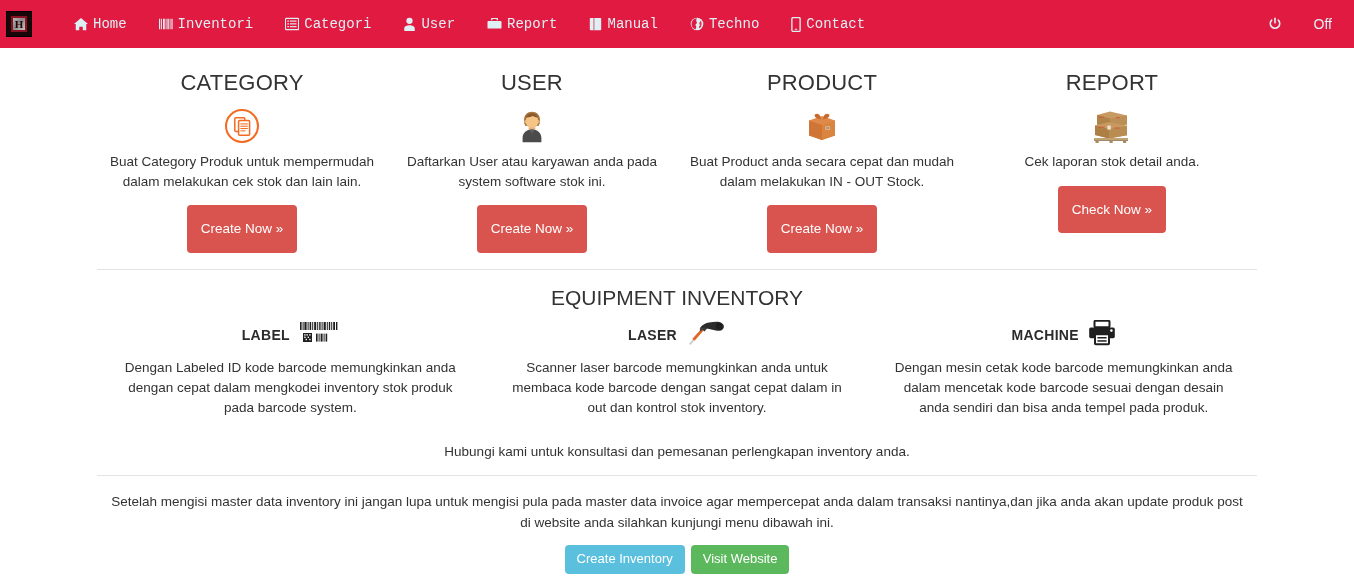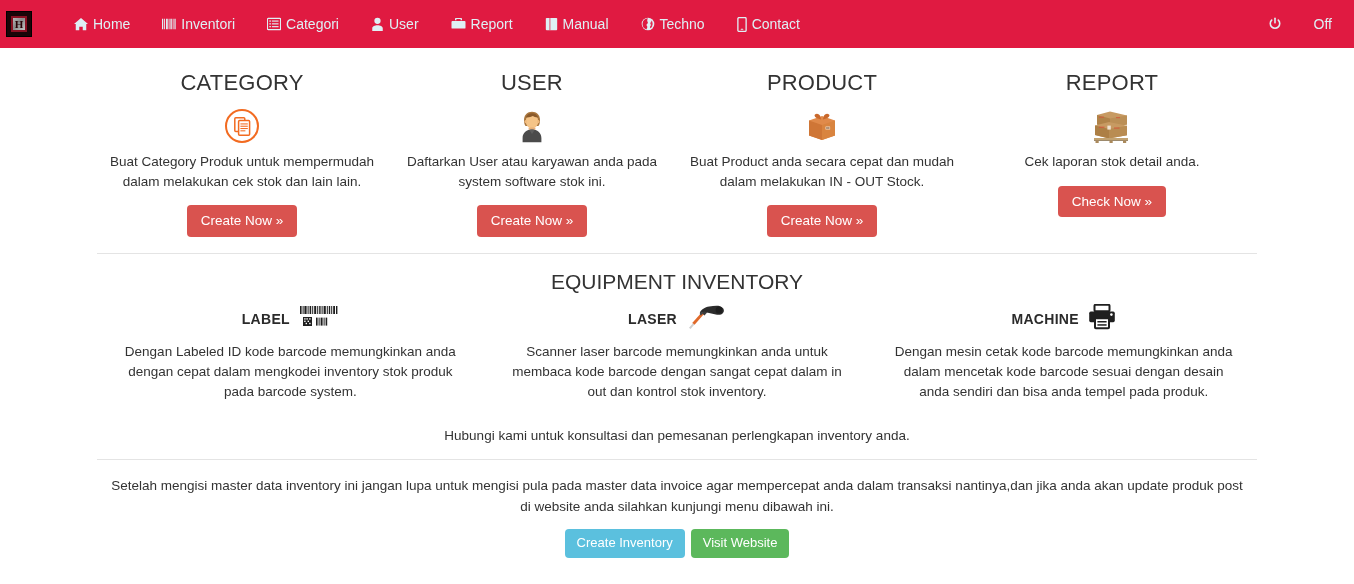--- a/index.html
+++ b/index.html
@@ -38,20 +38,21 @@
   }
   .brand-h {
     font-size: 11px; font-weight: bold; color: #2a0206;
     font-family: "Liberation Serif", serif; line-height: 1;
   }
   .nav-links {
     display: flex;
     align-items: center;
     margin-left: 26px;
     gap: 0px;
+    font-family: Liberation Mono, monospace;
   }
   .nav-item {
     display: flex;
     align-items: center;
     gap: 5px;
     color: #dff0f5;
     font-size: 14px;
     padding: 0 16px;
     height: 48px;
     line-height: 48px;
@@ -108,21 +109,21 @@
     color: #333;
     margin: 0 0 14px;
   }
   .card.report p { margin-bottom: 14px; }
   .btn {
     display: inline-block;
     border: none;
     border-radius: 4px;
     color: #fff;
     font-size: 13.5px;
-    padding: 7px 14px;
+    padding: 15px 14px;
     cursor: pointer;
     font-family: "Liberation Sans", sans-serif;
     line-height: 1.3;
   }
   .btn-danger { background: #d9534f; }
   .btn-info { background: #5bc0de; }
   .btn-success { background: #5cb85c; }
 
   
   hr.sep {

